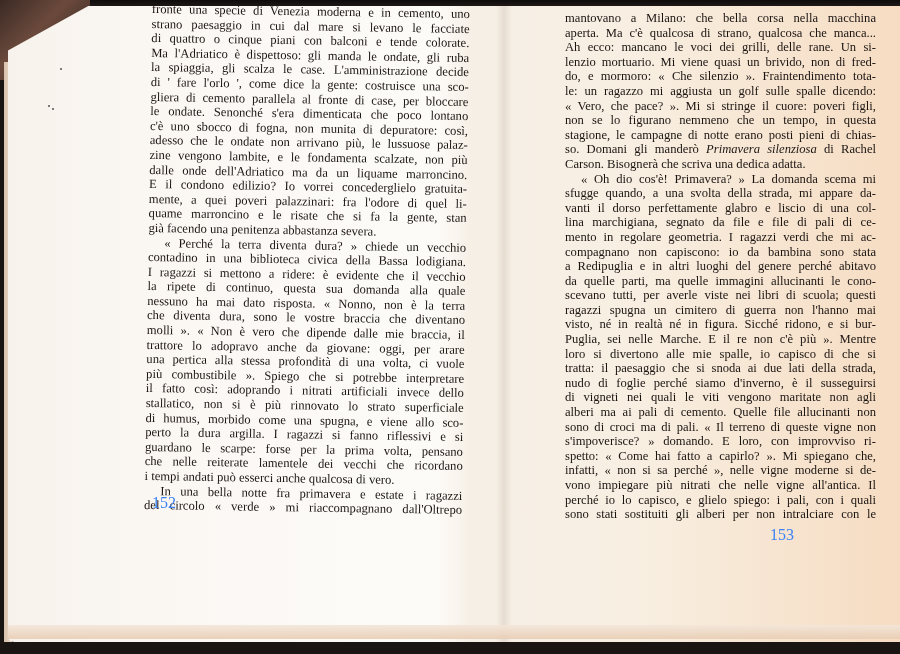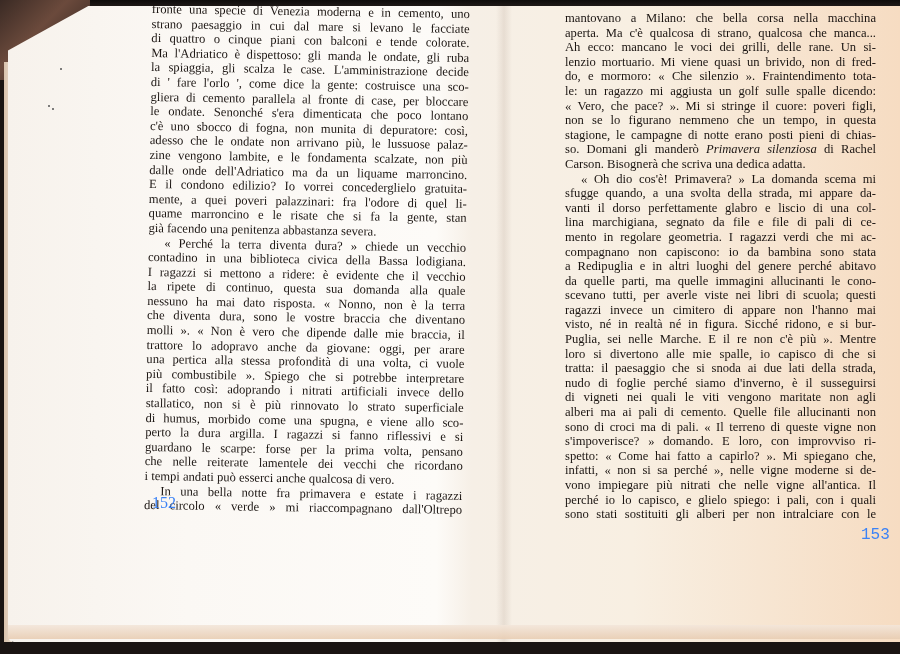--- a/index.html
+++ b/index.html
@@ -69,21 +69,21 @@
     .right-page {
       left: 527px; top: 11px; width: 311px; margin-left: 38px;
     }
     .folio {
       position: absolute;
       font-family: "Liberation Serif", "DejaVu Serif", serif;
       font-size: 16px;
       color: #3b82f6;
     }
     .folio-left { left: 152px; top: 494px; }
-    .folio-right { left: 861px; top: 526px; font-family: Liberation Mono, monospace; }
+    .folio-right { left: 770px; top: 526px; }
     .speck { position: absolute; width: 2px; height: 2px; background: #555; border-radius: 50%; }
     em { }
   </style>
 </head>
 <body>
 
 <div class="scan">
   <div class="top-shadow"></div>
   <div class="corner-shadow"></div>
   <div class="left-edge"></div>
@@ -148,21 +148,21 @@
     <span class="line last">Carson. Bisognerà che scriva una dedica adatta.</span>
     <span class="line indent">« Oh dio cos'è! Primavera? » La domanda scema mi</span>
     <span class="line">sfugge quando, a una svolta della strada, mi appare da-</span>
     <span class="line">vanti il dorso perfettamente glabro e liscio di una col-</span>
     <span class="line">lina marchigiana, segnato da file e file di pali di ce-</span>
     <span class="line">mento in regolare geometria. I ragazzi verdi che mi ac-</span>
     <span class="line">compagnano non capiscono: io da bambina sono stata</span>
     <span class="line">a Redipuglia e in altri luoghi del genere perché abitavo</span>
     <span class="line">da quelle parti, ma quelle immagini allucinanti le cono-</span>
     <span class="line">scevano tutti, per averle viste nei libri di scuola; questi</span>
-    <span class="line">ragazzi invece un cimitero di appare non l'hanno mai</span>
+    <span class="line">ragazzi spugna un cimitero di guerra non l'hanno mai</span>
     <span class="line">visto, né in realtà né in figura. Sicché ridono, e si bur-</span>
     <span class="line">Puglia, sei nelle Marche. E il re non c'è più ». Mentre</span>
     <span class="line">loro si divertono alle mie spalle, io capisco di che si</span>
     <span class="line">tratta: il paesaggio che si snoda ai due lati della strada,</span>
     <span class="line">nudo di foglie perché siamo d'inverno, è il susseguirsi</span>
     <span class="line">di vigneti nei quali le viti vengono maritate non agli</span>
     <span class="line">alberi ma ai pali di cemento. Quelle file allucinanti non</span>
     <span class="line">sono di croci ma di pali. « Il terreno di queste vigne non</span>
     <span class="line">s'impoverisce? » domando. E loro, con improvviso ri-</span>
     <span class="line">spetto: « Come hai fatto a capirlo? ». Mi spiegano che,</span>

